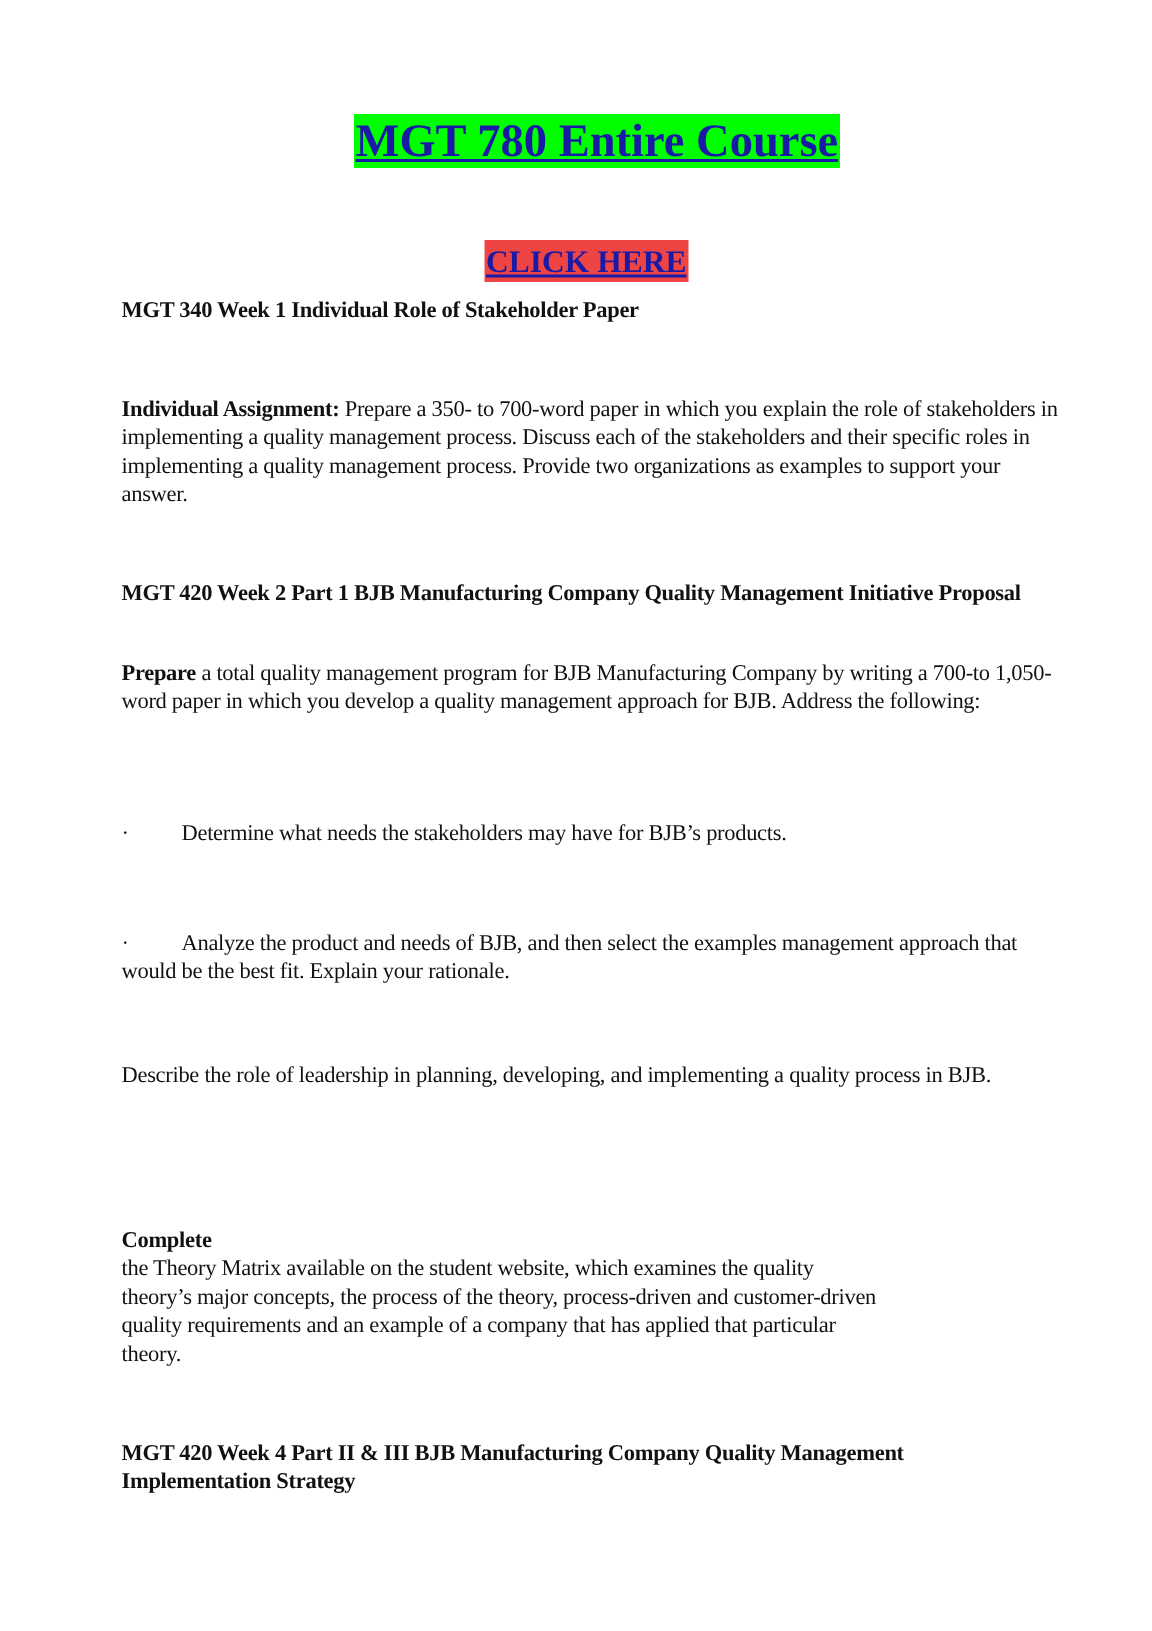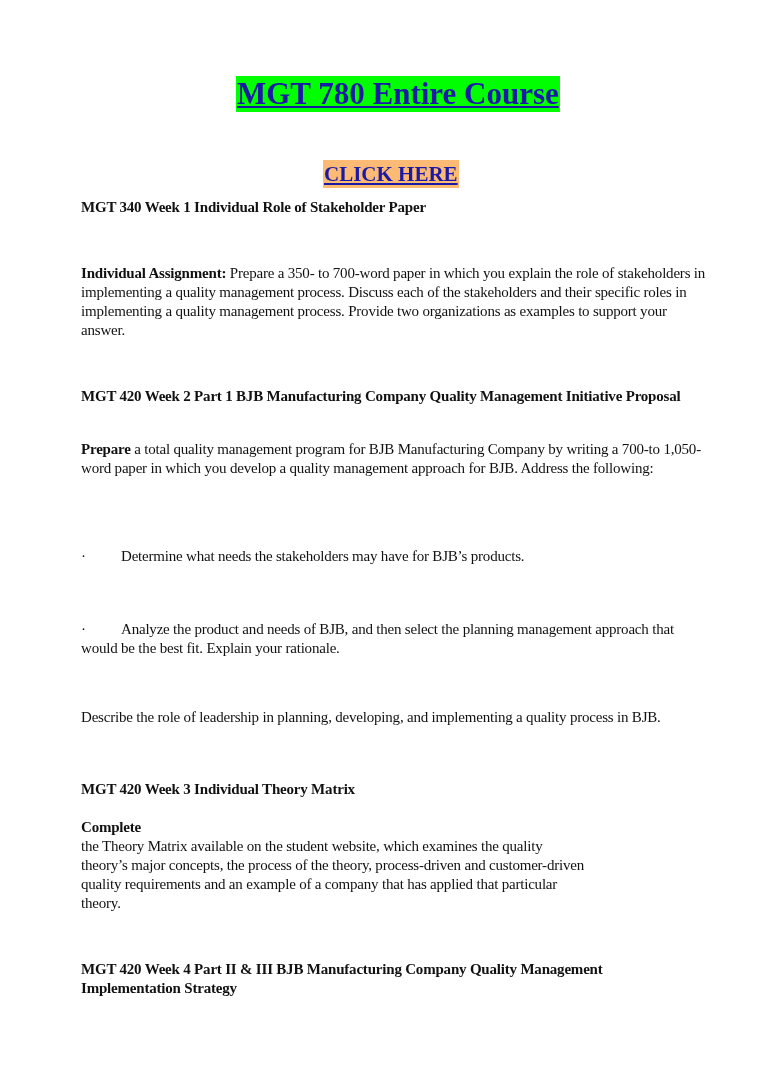--- a/index.html
+++ b/index.html
@@ -38,21 +38,21 @@
       text-underline-offset: 2px;
       white-space: nowrap;
       cursor: pointer;
     }
     .click-link {
       position: absolute;
       left: 323px;
       top: 160px;
       height: 28px;
       padding: 0 1px;
-      background: #fdba74;
+      background: #ef4444;
       color: #1a1aa6;
       font-weight: bold;
       font-size: 21px;
       line-height: 28px;
       text-decoration: underline;
       text-decoration-thickness: 2px;
       text-underline-offset: 2px;
       white-space: nowrap;
       cursor: pointer;
     }
@@ -92,26 +92,25 @@
 
   <div class="block" style="top:440px; width:632px;">
     <span class="bold">Prepare</span><span> a total quality management program for BJB Manufacturing Company by writing a 700-to 1,050-word paper in which you develop a quality management approach for BJB. Address the following:</span>
   </div>
 
   <div class="block bullet-line" style="top:547px;">
     <span class="dot">·</span><span>Determine what needs the stakeholders may have for BJB’s products.</span>
   </div>
 
   <div class="block bullet-line" style="top:620px; width:632px;">
-    <span class="dot">·</span><span>Analyze the product and needs of BJB, and then select the planning management approach that would be the best fit. Explain your rationale.</span>
+    <span class="dot">·</span><span>Analyze the product and needs of BJB, and then select the examples management approach that would be the best fit. Explain your rationale.</span>
   </div>
 
   <div class="block" style="top:708px; width:660px;">Describe the role of leadership in planning, developing, and implementing a quality process in BJB.</div>
 
-  <div class="block heading" style="top:780px;">MGT 420 Week 3 Individual Theory Matrix</div>
 
   <div class="block" style="top:837px; width:510px;">the Theory Matrix available on the student website, which examines the quality theory’s major concepts, the process of the theory, process-driven and customer-driven quality requirements and an example of a company that has applied that particular theory.</div>
 
   <div class="block bold" style="top:818px;">Complete</div>
 
   <div class="block heading" style="top:960px; width:590px;">MGT 420 Week 4 Part II &amp; III BJB Manufacturing Company Quality Management Implementation Strategy</div>
 
 </div>
 
 </body></html>

